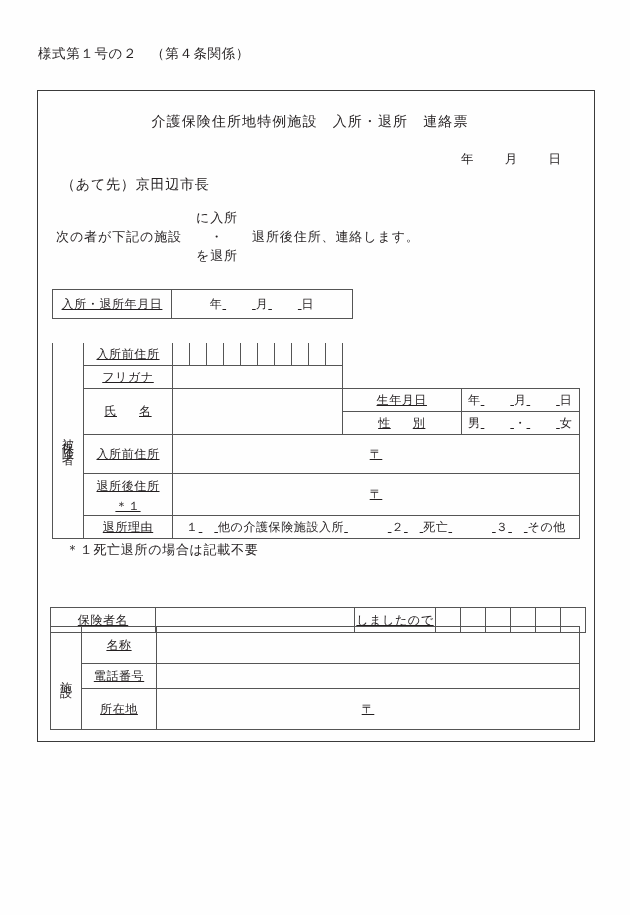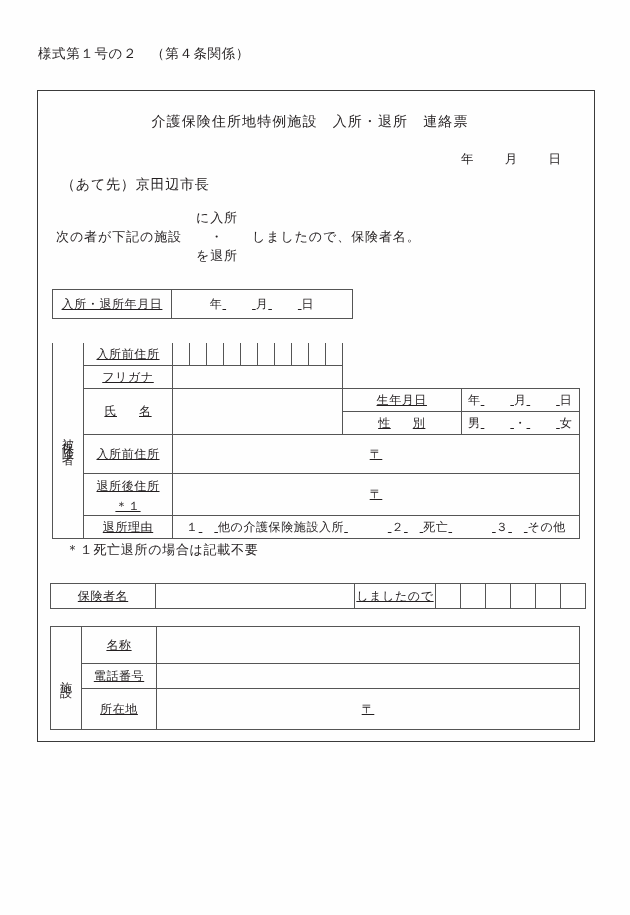--- a/index.html
+++ b/index.html
@@ -149,21 +149,21 @@
   .footnote {
     position: absolute;
     left: 28px;
     top: 450px;
     font-size: 13px;
     letter-spacing: 0.7px;
     white-space: nowrap;
   }
 
   
-  #insurer-table { left: 12px; top: 492px; width: 530px; }
+  #insurer-table { left: 12px; top: 516px; width: 530px; }
   #insurer-table td { height: 24px; }
 
   
   #facility-table { left: 12px; top: 535px; width: 530px; border-radius: 8px; }
   .reason-cell { text-align: left; padding-left: 8px; }
   .reason-cell span { display: inline-block; }
   .reason-cell .r-gap { width: 40px; }
   .reason-cell .n-gap { width: 12px; }
 </style>
 </head>
@@ -187,21 +187,21 @@
 
     <div class="addressee">（あて先）京田辺市長</div>
 
     <div class="sentence">
       <span>次の者が下記の施設</span>
       <span class="stack">
         <span>に入所</span>
         <span class="mid">・</span>
         <span>を退所</span>
       </span>
-      <span>しましたので、保険者名。</span>
+      <span>退所後住所、連絡します。</span>
     </div>
 
     <table class="tbl" id="admit-date-table">
       <tbody>
           <tr>
         <td class="c1 lbl">入所・退所年月日</td>
         <td class="c2 ymd">
           <span>年</span>
           <span class="g"></span>
           <span>月</span>

